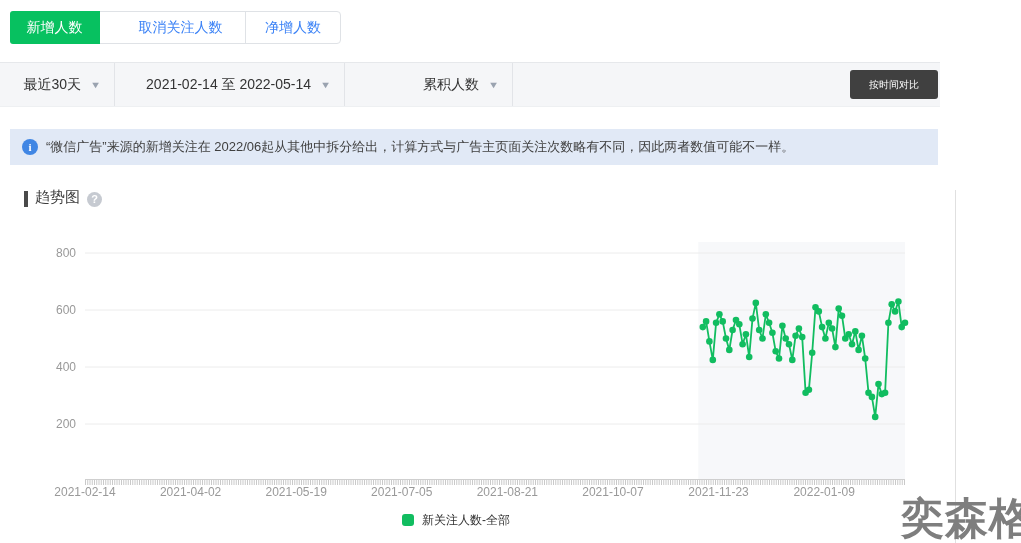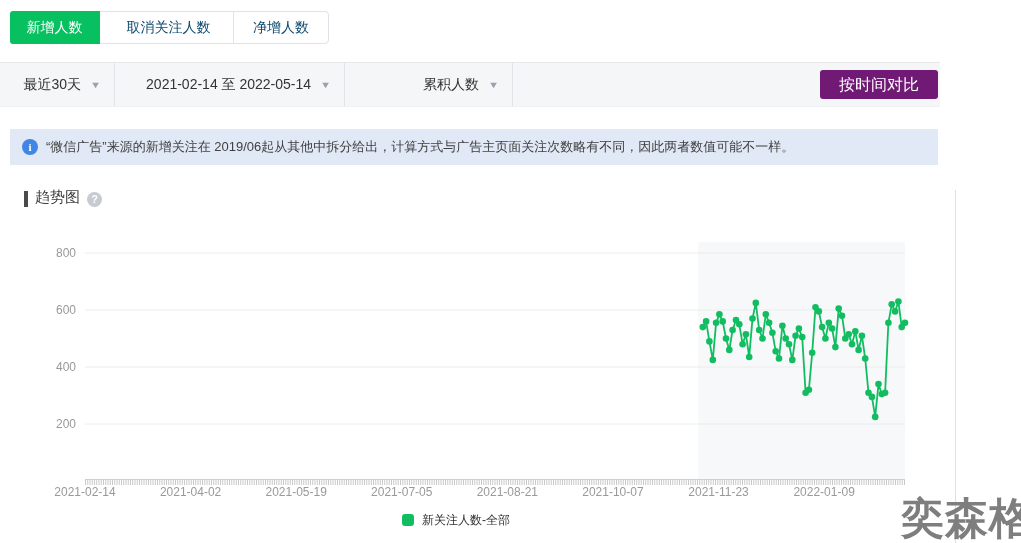--- a/index.html
+++ b/index.html
@@ -8,45 +8,45 @@
     background:#ffffff;
     font-family:"Liberation Sans","DejaVu Sans",sans-serif;
     -webkit-font-smoothing:antialiased;
   }
   
   .tabs{
     position:absolute;left:10px;top:11px;height:33px;display:flex;
     border:1px solid #dfe2e6;border-radius:4px;background:#fff;box-sizing:border-box;
   }
   .tab{
-    height:31px;line-height:31px;text-align:center;font-size:14px;color:#0c4a6e;
+    height:31px;line-height:31px;text-align:center;font-size:14px;color:#3b82f6;
     border-right:1px solid #dfe2e6;cursor:pointer;box-sizing:border-box;white-space:nowrap;
   }
   .tab:last-child{border-right:none;}
   .tab.w1{width:90px}.tab.w2{width:130px}.tab.w3{width:94px}.tab.w4{width:96px}
   .tab.active{
     background:#07C160;color:#fff;border-color:#07C160;
-    border-radius:3px 0 0 3px;margin:-1px 4px -1px -1px;height:33px;line-height:33px;
+    border-radius:3px 0 0 3px;margin:-1px 16px -1px -1px;height:33px;line-height:33px;
   }
   
   .filterbar{
     position:absolute;left:0;top:62px;width:940px;height:45px;
     background:#f5f6f8;border-top:1px solid #e6e8eb;border-bottom:1px solid #eef0f2;
     box-sizing:border-box;display:flex;align-items:center;
   }
   .fseg{
     height:100%;display:flex;align-items:center;justify-content:flex-end;
     border-right:1px solid #e2e4e8;box-sizing:border-box;cursor:pointer;
     font-size:14px;color:#333;padding:0 14px 0 16px;
   }
   .fseg.s1{width:115px}.fseg.s2{width:230px}.fseg.s3{width:168px}
   .caret{font-size:9px;color:#9aa3b0;margin-left:10px;transform:scaleX(1.25);}
   .compare-btn{
     position:absolute;right:2px;top:7px;height:29px;line-height:29px;
-    background:#701a75;color:#fff;font-size:16px;border:none;border-radius:3px;
+    background:#404040;color:#fff;font-size:10px;border:none;border-radius:3px;
     padding:0 19px;cursor:pointer;
   }
   
   .notice{
     position:absolute;left:10px;top:129px;width:928px;height:36px;
     background:#e1e9f6;display:flex;align-items:center;box-sizing:border-box;
     padding:0 12px;font-size:13px;color:#404040;
   }
   .info-icon{
     width:16px;height:16px;border-radius:50%;background:#4086e4;color:#fff;
@@ -100,21 +100,21 @@
   </div>
   <div class="fseg s3">
     <span>累积人数</span>
     <span class="caret">▼</span>
   </div>
   <button class="compare-btn">按时间对比</button>
 </div>
 
 <div class="notice">
   <span class="info-icon">i</span>
-  <span>“微信广告”来源的新增关注在 2019/06起从其他中拆分给出，计算方式与广告主页面关注次数略有不同，因此两者数值可能不一样。</span>
+  <span>“微信广告”来源的新增关注在 2022/06起从其他中拆分给出，计算方式与广告主页面关注次数略有不同，因此两者数值可能不一样。</span>
 </div>
 
 <div class="section-title">
   <span class="title-bar"></span>
   <span class="title-text">趋势图</span>
   <span class="help-icon">?</span>
 </div>
 
 <svg class="chart-svg" id="chart" width="1021" height="280" viewBox="0 0 1021 280">
     <rect x="698.3150684931508" y="12" width="206.68493150684924" height="237.5" fill="#f7f8fa"></rect>

